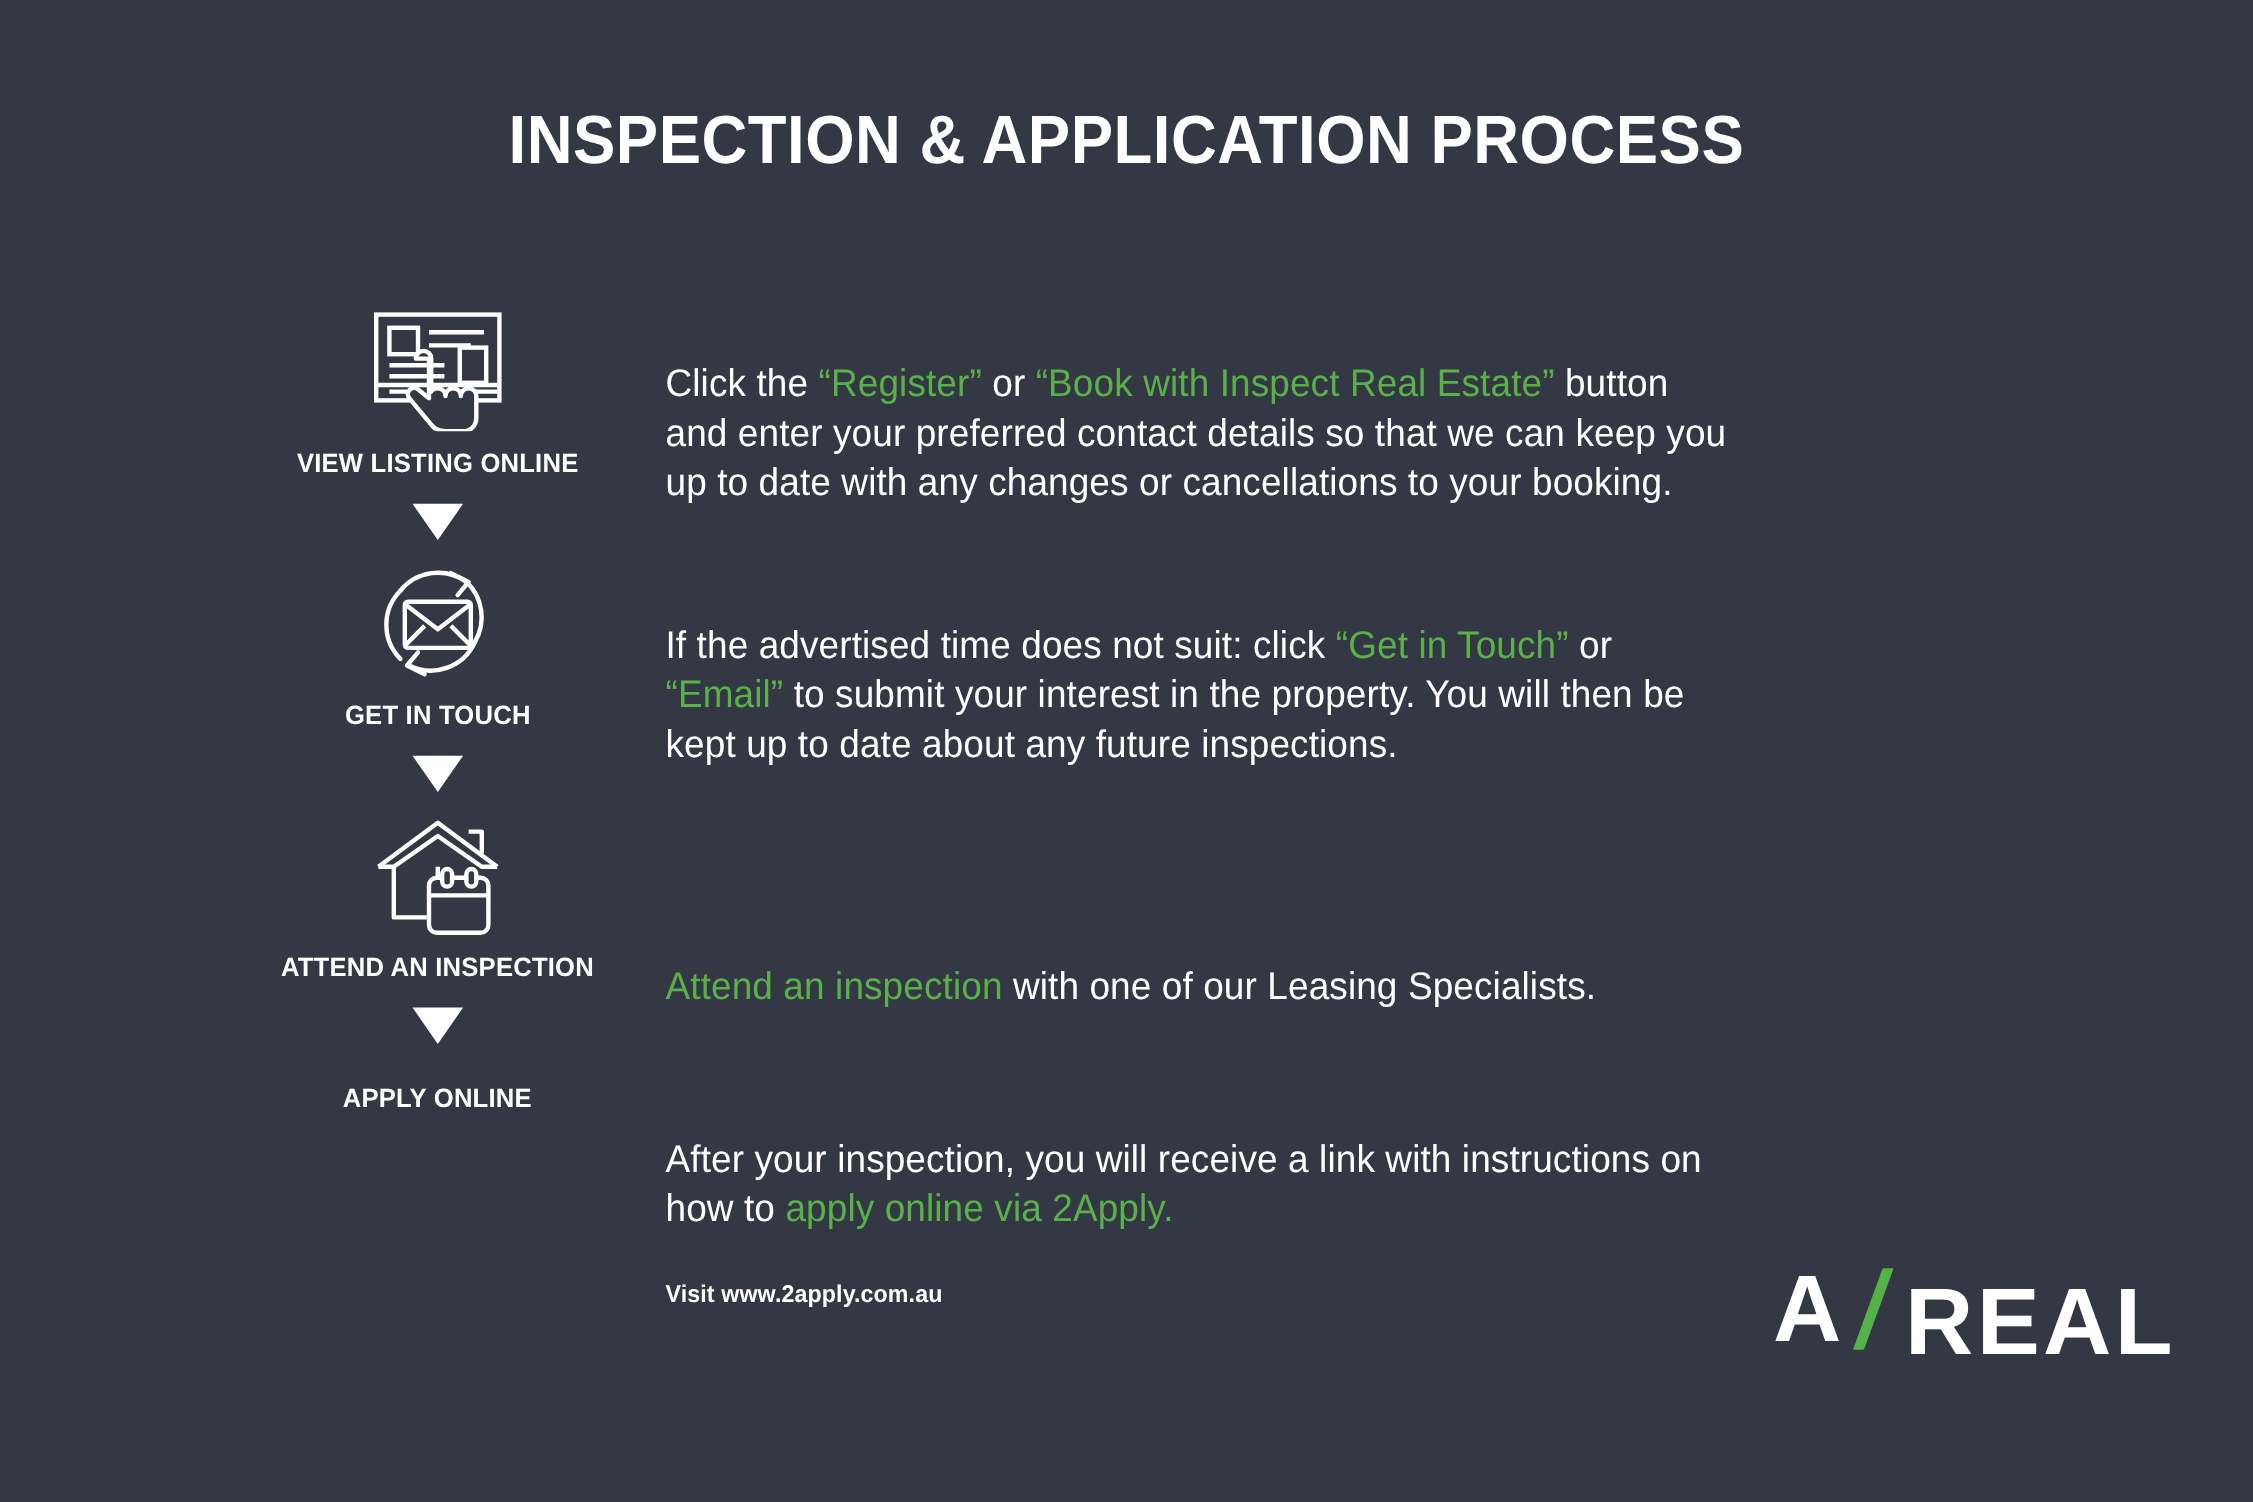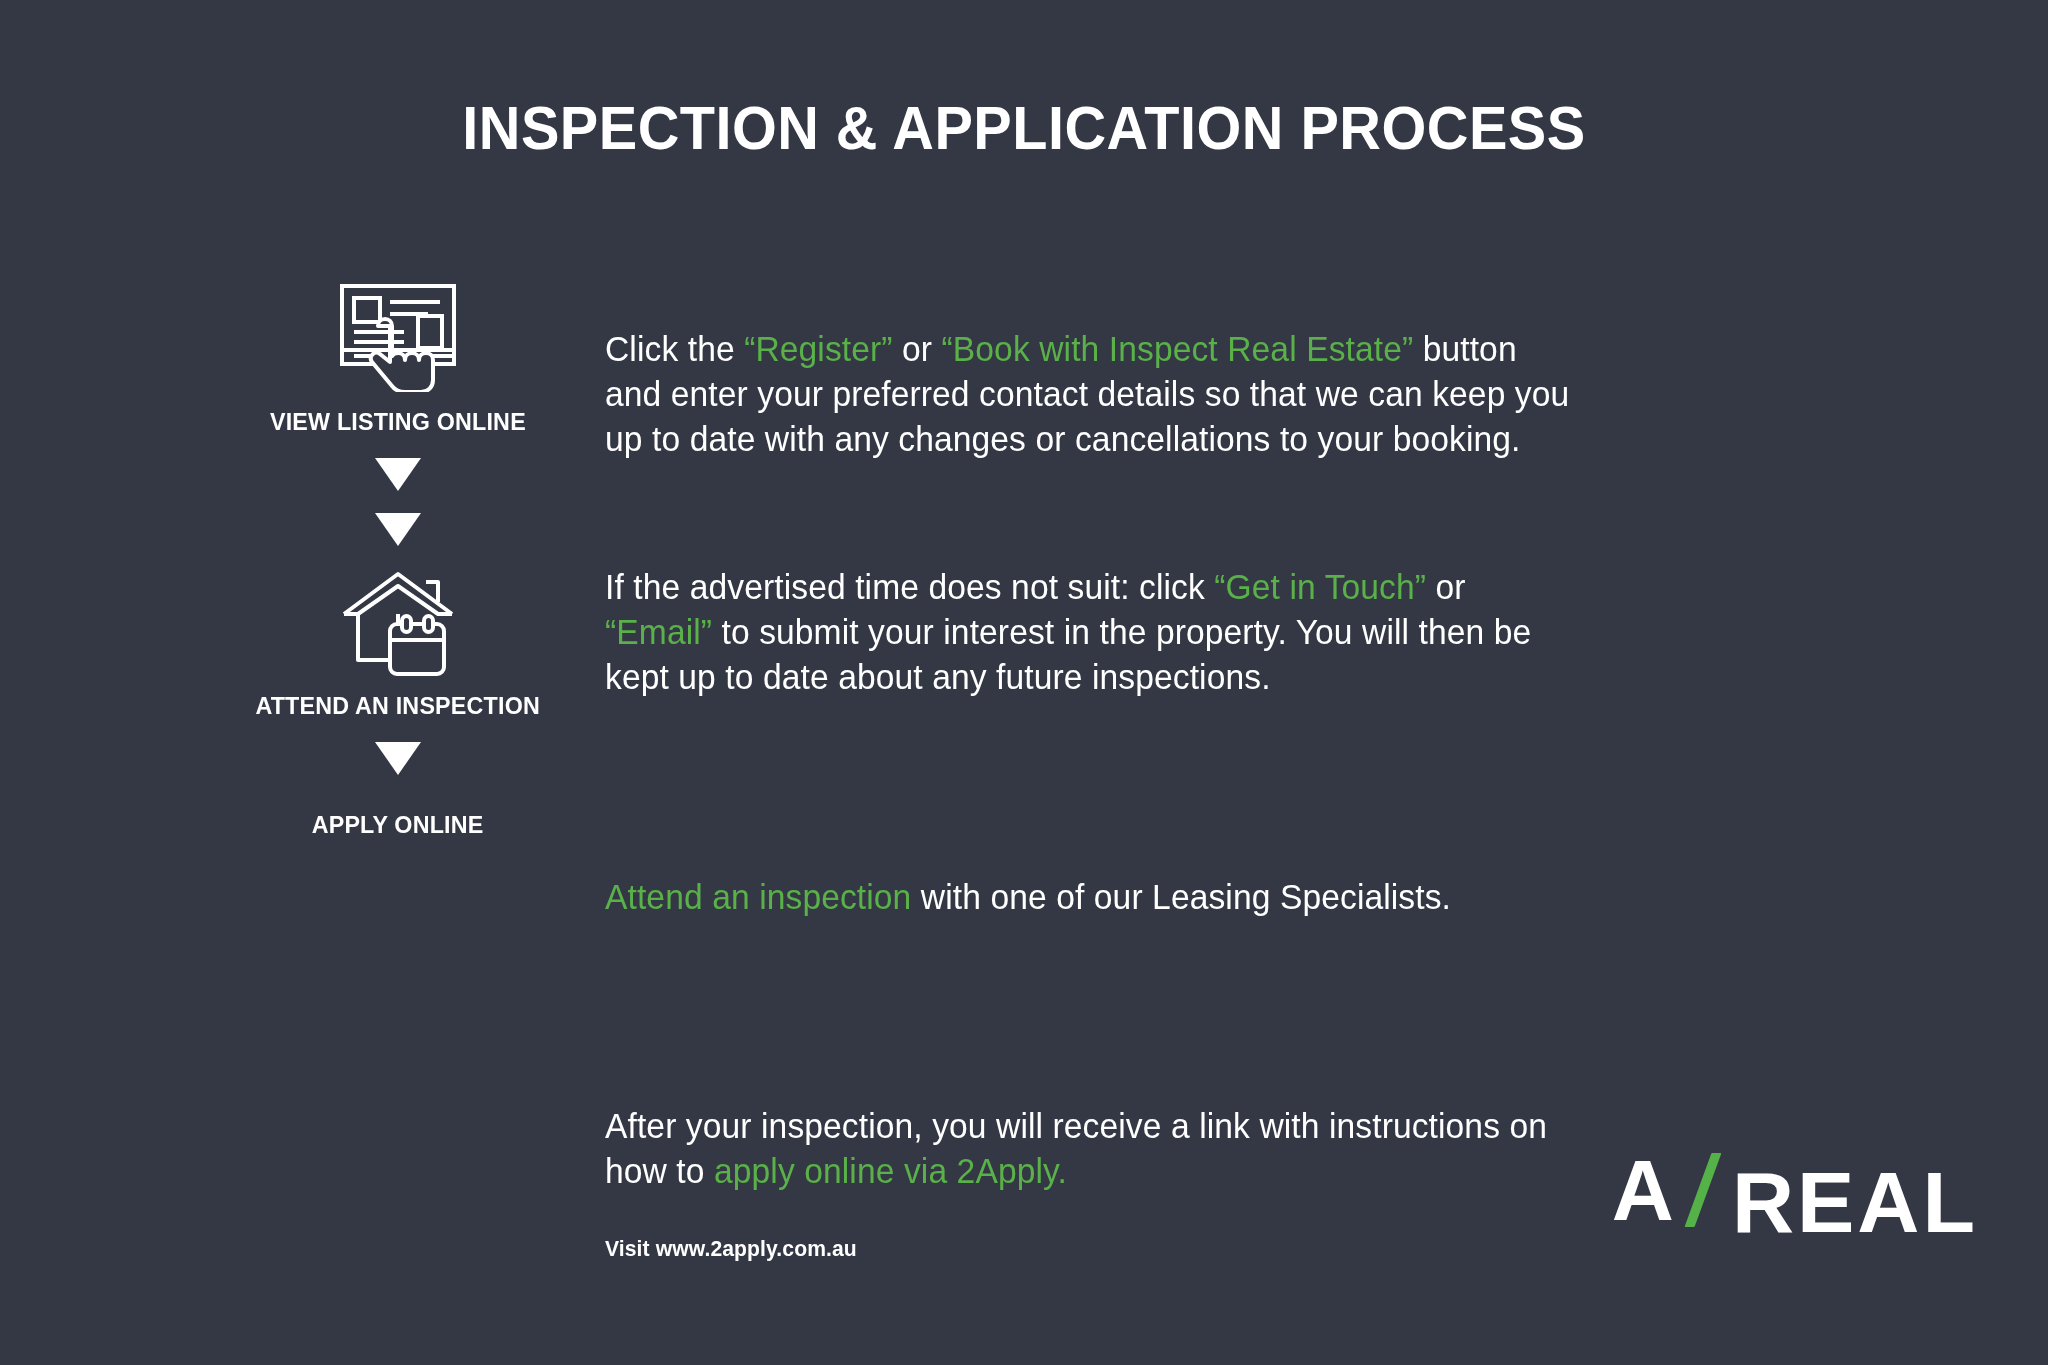--- a/index.html
+++ b/index.html
@@ -90,21 +90,21 @@
     font-weight: normal;
     letter-spacing: 0.1px;
     transform: scaleX(0.96);
     transform-origin: left top;
   }
   .para .green { color: #5ab049; }
 
   .block-1 { position: absolute; top: 47px;  left: 0; width: 1010px; }
   .block-2 { position: absolute; top: 285px; left: 0; width: 1010px; }
   .block-3 { position: absolute; top: 595px; left: 0; width: 1010px; }
-  .block-4 { position: absolute; top: 824px; left: 0; width: 1010px; }
+  .block-4 { position: absolute; top: 752px; left: 0; width: 1010px; }
 
   .visit-line {
     margin-top: 42px;
     color: #ffffff;
     font-size: 22px;
     font-weight: bold;
     letter-spacing: 0.1px;
     transform: scaleX(0.96);
     transform-origin: left top;
   }
@@ -164,20 +164,36 @@
         <line x1="26" y1="76" x2="52" y2="76" stroke="#ffffff" stroke-width="4"></line>
         <line x1="104" y1="76" x2="124" y2="76" stroke="#ffffff" stroke-width="4"></line>
         <path d="M62 46 v36 l-10 -8 c-5 -4 -12 2 -8 8 l20 24 c3 4 8 6 13 6 h16 c7 0 12 -5 12 -12 v-20 c0 -4 -3 -7 -7 -7 c-4 0 -7 3 -7 7 c0 -4 -3 -7 -7 -7 c-4 0 -7 3 -7 7 c0 -4 -3 -7 -7 -7 c-3 0 -5 1 -6 3 V46 c0 -4 -3 -7 -7 -7 c-4 0 -7 3 -7 7 z" fill="#343845" stroke="#ffffff" stroke-width="4" stroke-linejoin="round"></path>
       </svg>
     </span>
     <div class="step-label">VIEW LISTING ONLINE</div>
   </div>
 
   <span class="flow-arrow"></span>
 
+  <div class="flow-step step-2">
+    <span class="step-icon">
+      <svg width="140" height="112" viewBox="0 0 140 112" fill="none">
+        <path d="M96 18 A44 44 0 0 1 104 72" stroke="#ffffff" stroke-width="4" stroke-linecap="round"></path>
+        <path d="M104 72 A44 44 0 0 1 44 94" stroke="#ffffff" stroke-width="4" stroke-linecap="round"></path>
+        <path d="M36 88 A44 44 0 0 1 36 26" stroke="#ffffff" stroke-width="4" stroke-linecap="round"></path>
+        <path d="M36 26 A44 44 0 0 1 96 18" stroke="#ffffff" stroke-width="4" stroke-linecap="round"></path>
+        <path d="M82 10 L98 18 L88 30" stroke="#ffffff" stroke-width="4" stroke-linecap="round" stroke-linejoin="round"></path>
+        <path d="M58 102 L42 94 L52 82" stroke="#ffffff" stroke-width="4" stroke-linecap="round" stroke-linejoin="round"></path>
+        <rect x="40" y="36" width="60" height="42" rx="3" stroke="#ffffff" stroke-width="4"></rect>
+        <path d="M40 38 L70 61 L100 38" stroke="#ffffff" stroke-width="4" stroke-linejoin="round"></path>
+        <path d="M40 76 L58 58 M100 76 L82 58" stroke="#ffffff" stroke-width="4"></path>
+      </svg>
+    </span>
+    <div class="step-label">GET IN TOUCH</div>
+  </div>
 
   <span class="flow-arrow"></span>
 
   <div class="flow-step step-3">
     <span class="step-icon">
       <svg width="140" height="112" viewBox="0 0 140 112" fill="none">
         <path d="M16 48 L70 8 L124 48" stroke="#ffffff" stroke-width="4" stroke-linejoin="round"></path>
         <path d="M16 48 L30 48 L70 20 L110 48 L124 48" stroke="#ffffff" stroke-width="4" stroke-linejoin="round"></path>
         <path d="M98 16 h12 v20" stroke="#ffffff" stroke-width="4" stroke-linejoin="round"></path>
         <path d="M30 48 v46 h30" stroke="#ffffff" stroke-width="4" stroke-linejoin="round"></path>

